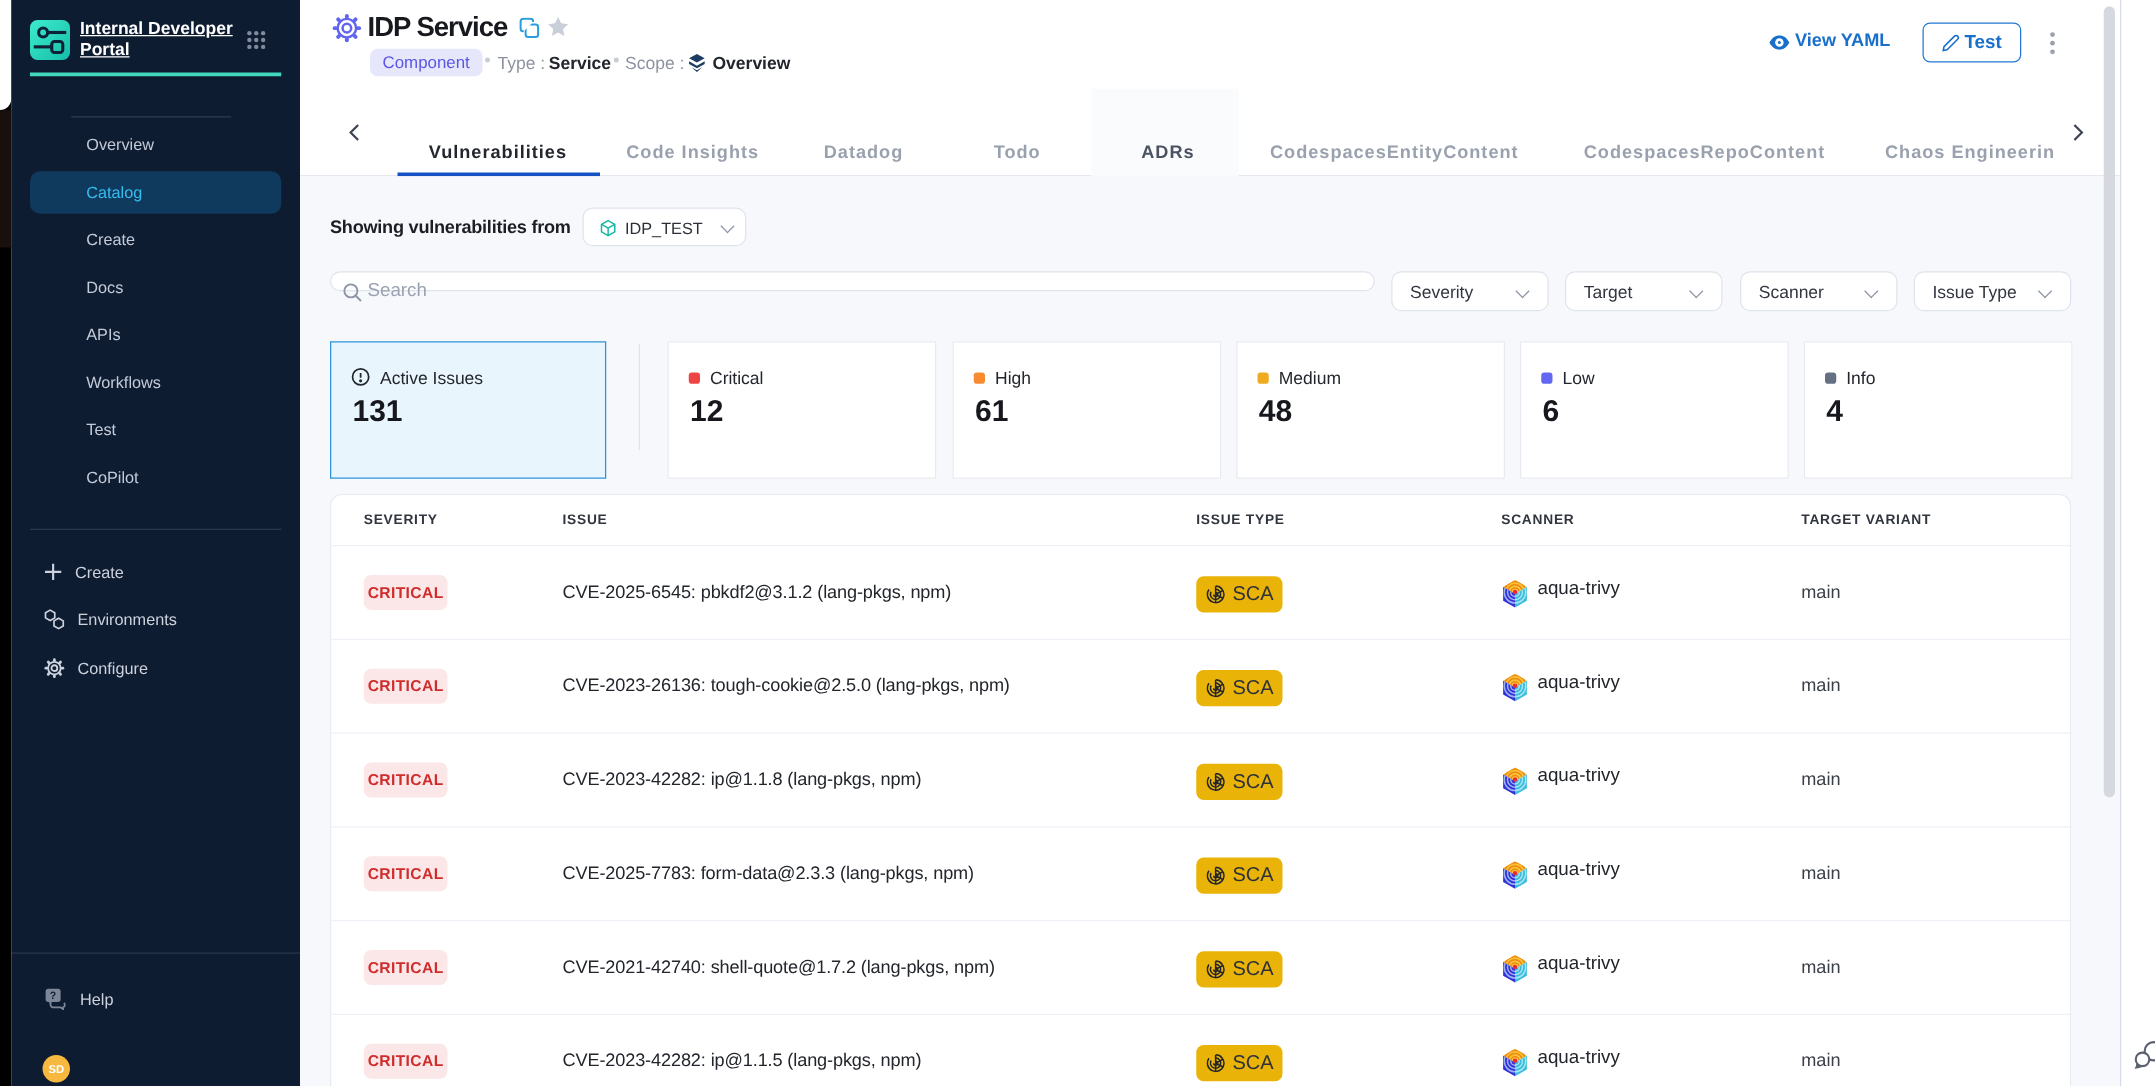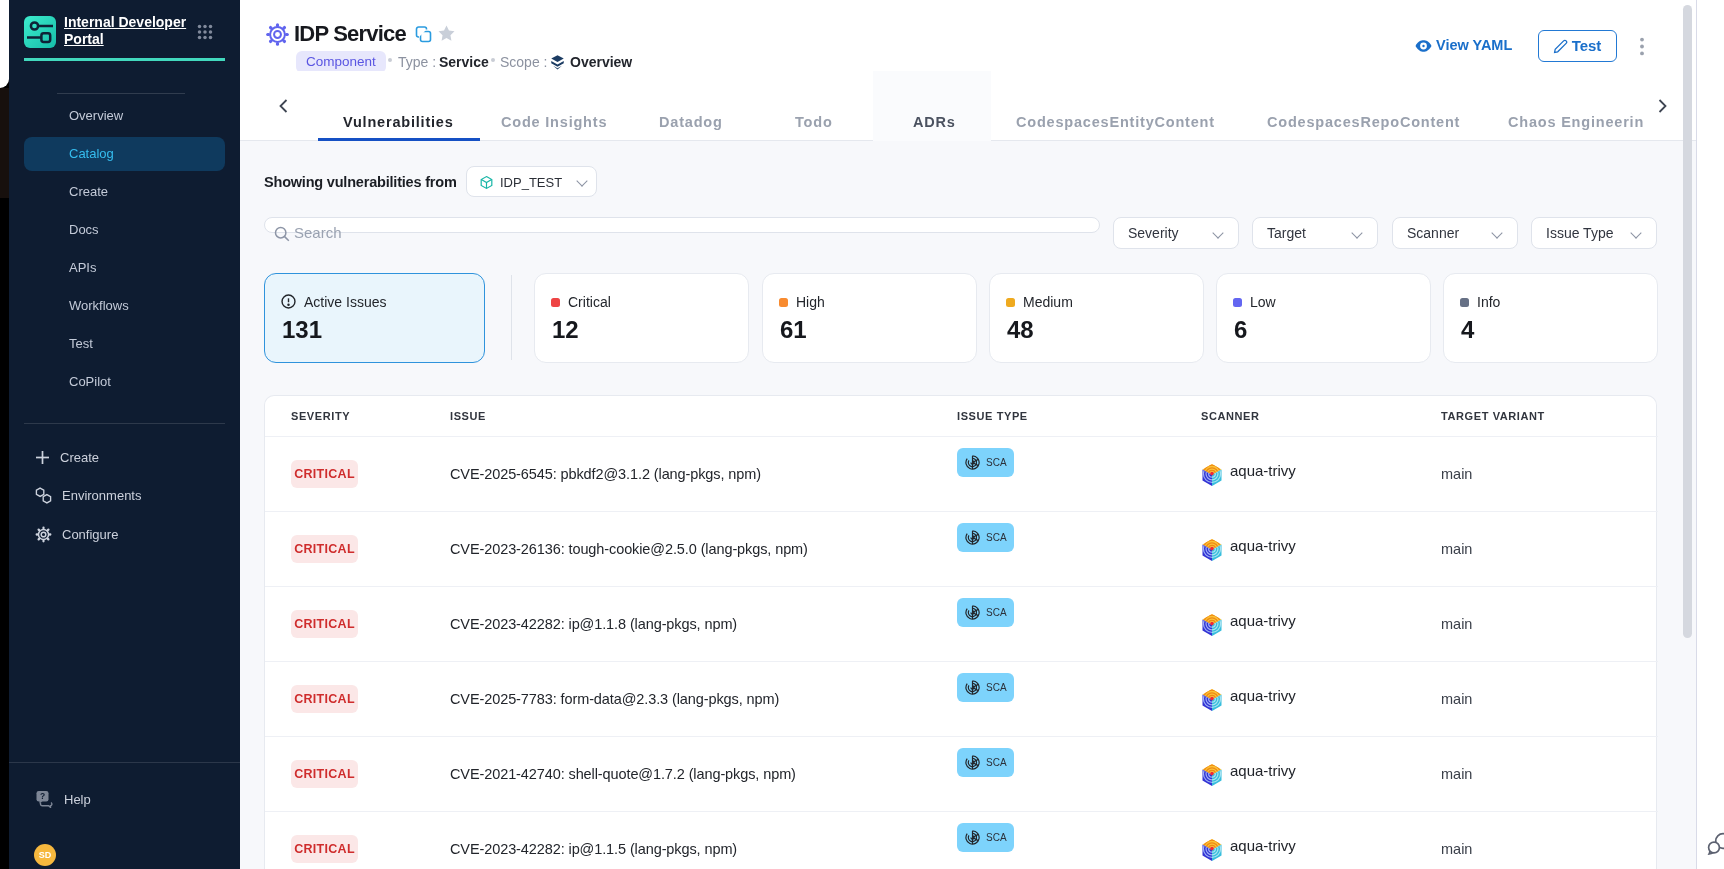--- a/index.html
+++ b/index.html
@@ -20,21 +20,21 @@
   #navsep { position:absolute; left:48px; top:93px; width:128px; height:1px; background:rgba(255,255,255,0.14); }
   .nav { position:absolute; left:15px; width:201px; height:34px; line-height:34px; padding-left:45px;
     font-size:13px; color:#c3cad8; border-radius:8px; }
   .nav.active { background:#0f3a5e; color:#35bdef; }
   .nitem { position:absolute; left:26px; font-size:13px; color:#ccd1dc; display:flex; align-items:center; gap:10px; }
   #sbsep { position:absolute; left:0px; top:762px; width:231px; height:1px; background:rgba(255,255,255,0.12); }
   .avatar { position:absolute; left:25px; top:844px; width:22px; height:22px; border-radius:50%; background:#f6b83e;
     color:#fff; font-size:9px; font-weight:bold; text-align:center; line-height:22px; }
   
   #main { left:240px; top:0; width:1456px; height:869px; background:#fff; }
-  #hdr { position:absolute; left:0; top:12px; width:1456px; height:83px; background:#fff; border-bottom:1px solid #e9ebf0; }
+  #hdr { position:absolute; left:0; top:0; width:1456px; height:83px; background:#fff; border-bottom:1px solid #e9ebf0; }
   #title { position:absolute; left:54px; top:9px; font-size:22px; font-weight:bold; color:#17191e; letter-spacing:-0.8px; }
   .chip { position:absolute; left:56px; top:39px; height:22px; line-height:22px; padding:0 10px; border-radius:6px;
     background:#e7e7fc; color:#5a55e2; font-size:13.5px; font-weight:500; }
   .mspan { position:absolute; top:42px; font-size:14px; color:#8c92a0; }
   .mspan.d { color:#22252c; font-weight:600; }
   .mdot { position:absolute; top:46px; width:4px; height:4px; border-radius:50%; background:#c9cdd5; }
   #viewyaml { position:absolute; left:1196px; top:25px; font-size:14.5px; font-weight:bold; color:#1a6fca; }
   #editbtn { position:absolute; left:1298px; top:18px; width:79px; height:32px; border:1.3px solid #2279d4; border-radius:6px;
     color:#1a6fca; font-size:15px; font-weight:600; text-align:center; line-height:30px; background:#fff; }
   
@@ -44,35 +44,35 @@
   #tabuline { position:absolute; left:78px; top:67px; width:162px; height:3px; background:#1550c4; }
   
   #content { position:absolute; left:0; top:141px; width:1456px; height:728px; background:#f7f8fb; }
   #showing { position:absolute; left:24px; top:174px; font-size:14.5px; font-weight:bold; color:#1b1e24; letter-spacing:-0.2px; }
   .box { position:absolute; background:#fff; border:1px solid #dfe3eb; border-radius:8px; }
   #search { left:24px; top:217px; width:836px; height:16px; }
   .filter { height:32px; top:217px; font-size:14px; color:#31353f; line-height:30px; padding-left:14px; }
   .chev { position:absolute; width:8px; height:8px; border-right:1.6px solid #8b93a3; border-bottom:1.6px solid #8b93a3;
     transform:rotate(45deg); }
   
-  .card { position:absolute; top:273px; height:90px; background:#fff; border:1px solid #e7eaf0; border-radius:12px; }
+  .card { position:absolute; top:273px; height:110px; background:#fff; border:1px solid #e7eaf0; border-radius:0; }
   .card .lbl { position:absolute; left:16px; top:20px; font-size:14px; color:#23262c; }
   .card .num { position:absolute; left:17px; top:42px; font-size:24px; font-weight:bold; color:#16181d; }
   .dot { display:inline-block; width:9px; height:9px; border-radius:2.5px; margin-right:8px; position:relative; top:0px; }
   #carddiv { position:absolute; left:271px; top:275px; width:1px; height:85px; background:#dfe3ea; }
   
   #table { position:absolute; left:24px; top:254px; width:1393px; height:475px; background:#fff;
     border:1px solid #e7eaf0; border-radius:10px 10px 0 0; border-bottom:none; }
   .th { position:absolute; top:0; height:40px; line-height:40px; font-size:11px; font-weight:bold; letter-spacing:0.6px; color:#31353e; }
   .row { position:absolute; left:0; width:1393px; height:75px; border-top:1px solid #eef0f5; }
   .crit { position:absolute; left:26px; top:23px; width:67px; height:28px; border-radius:6px; background:#fbe7e7;
     color:#cf2d2d; font-size:12.5px; font-weight:bold; text-align:center; line-height:28px; letter-spacing:0.3px; }
   .issue { position:absolute; left:185px; top:0; height:75px; line-height:75px; font-size:14.5px; letter-spacing:-0.1px; color:#22252b; }
-  .sca { position:absolute; left:692px; top:11px; height:29px; border-radius:6px; background:#7dd3fc; color:#2c313a;
-    font-size:10px; padding:0 7px 0 29px; line-height:29px; }
+  .sca { position:absolute; left:692px; top:24px; height:29px; border-radius:6px; background:#eab308; color:#2c313a;
+    font-size:16px; padding:0 7px 0 29px; line-height:29px; }
   .scan { position:absolute; left:936px; top:25px; font-size:15px; color:#22252b; padding-left:29px; }
   .tvar { position:absolute; left:1176px; top:0; height:75px; line-height:75px; font-size:14.5px; color:#3a3f49; }
   
   #gutter { left:1696px; top:0; width:28px; height:869px; background:#fff; border-left:1.5px solid #d9dbe8; }
   #scrollbar { left:1683px; top:5px; width:9px; height:633px; background:#d5d8df; border-radius:5px; }
 </style>
 </head>
 <body>
 <svg width="0" height="0" style="position:absolute;">
   <defs>

